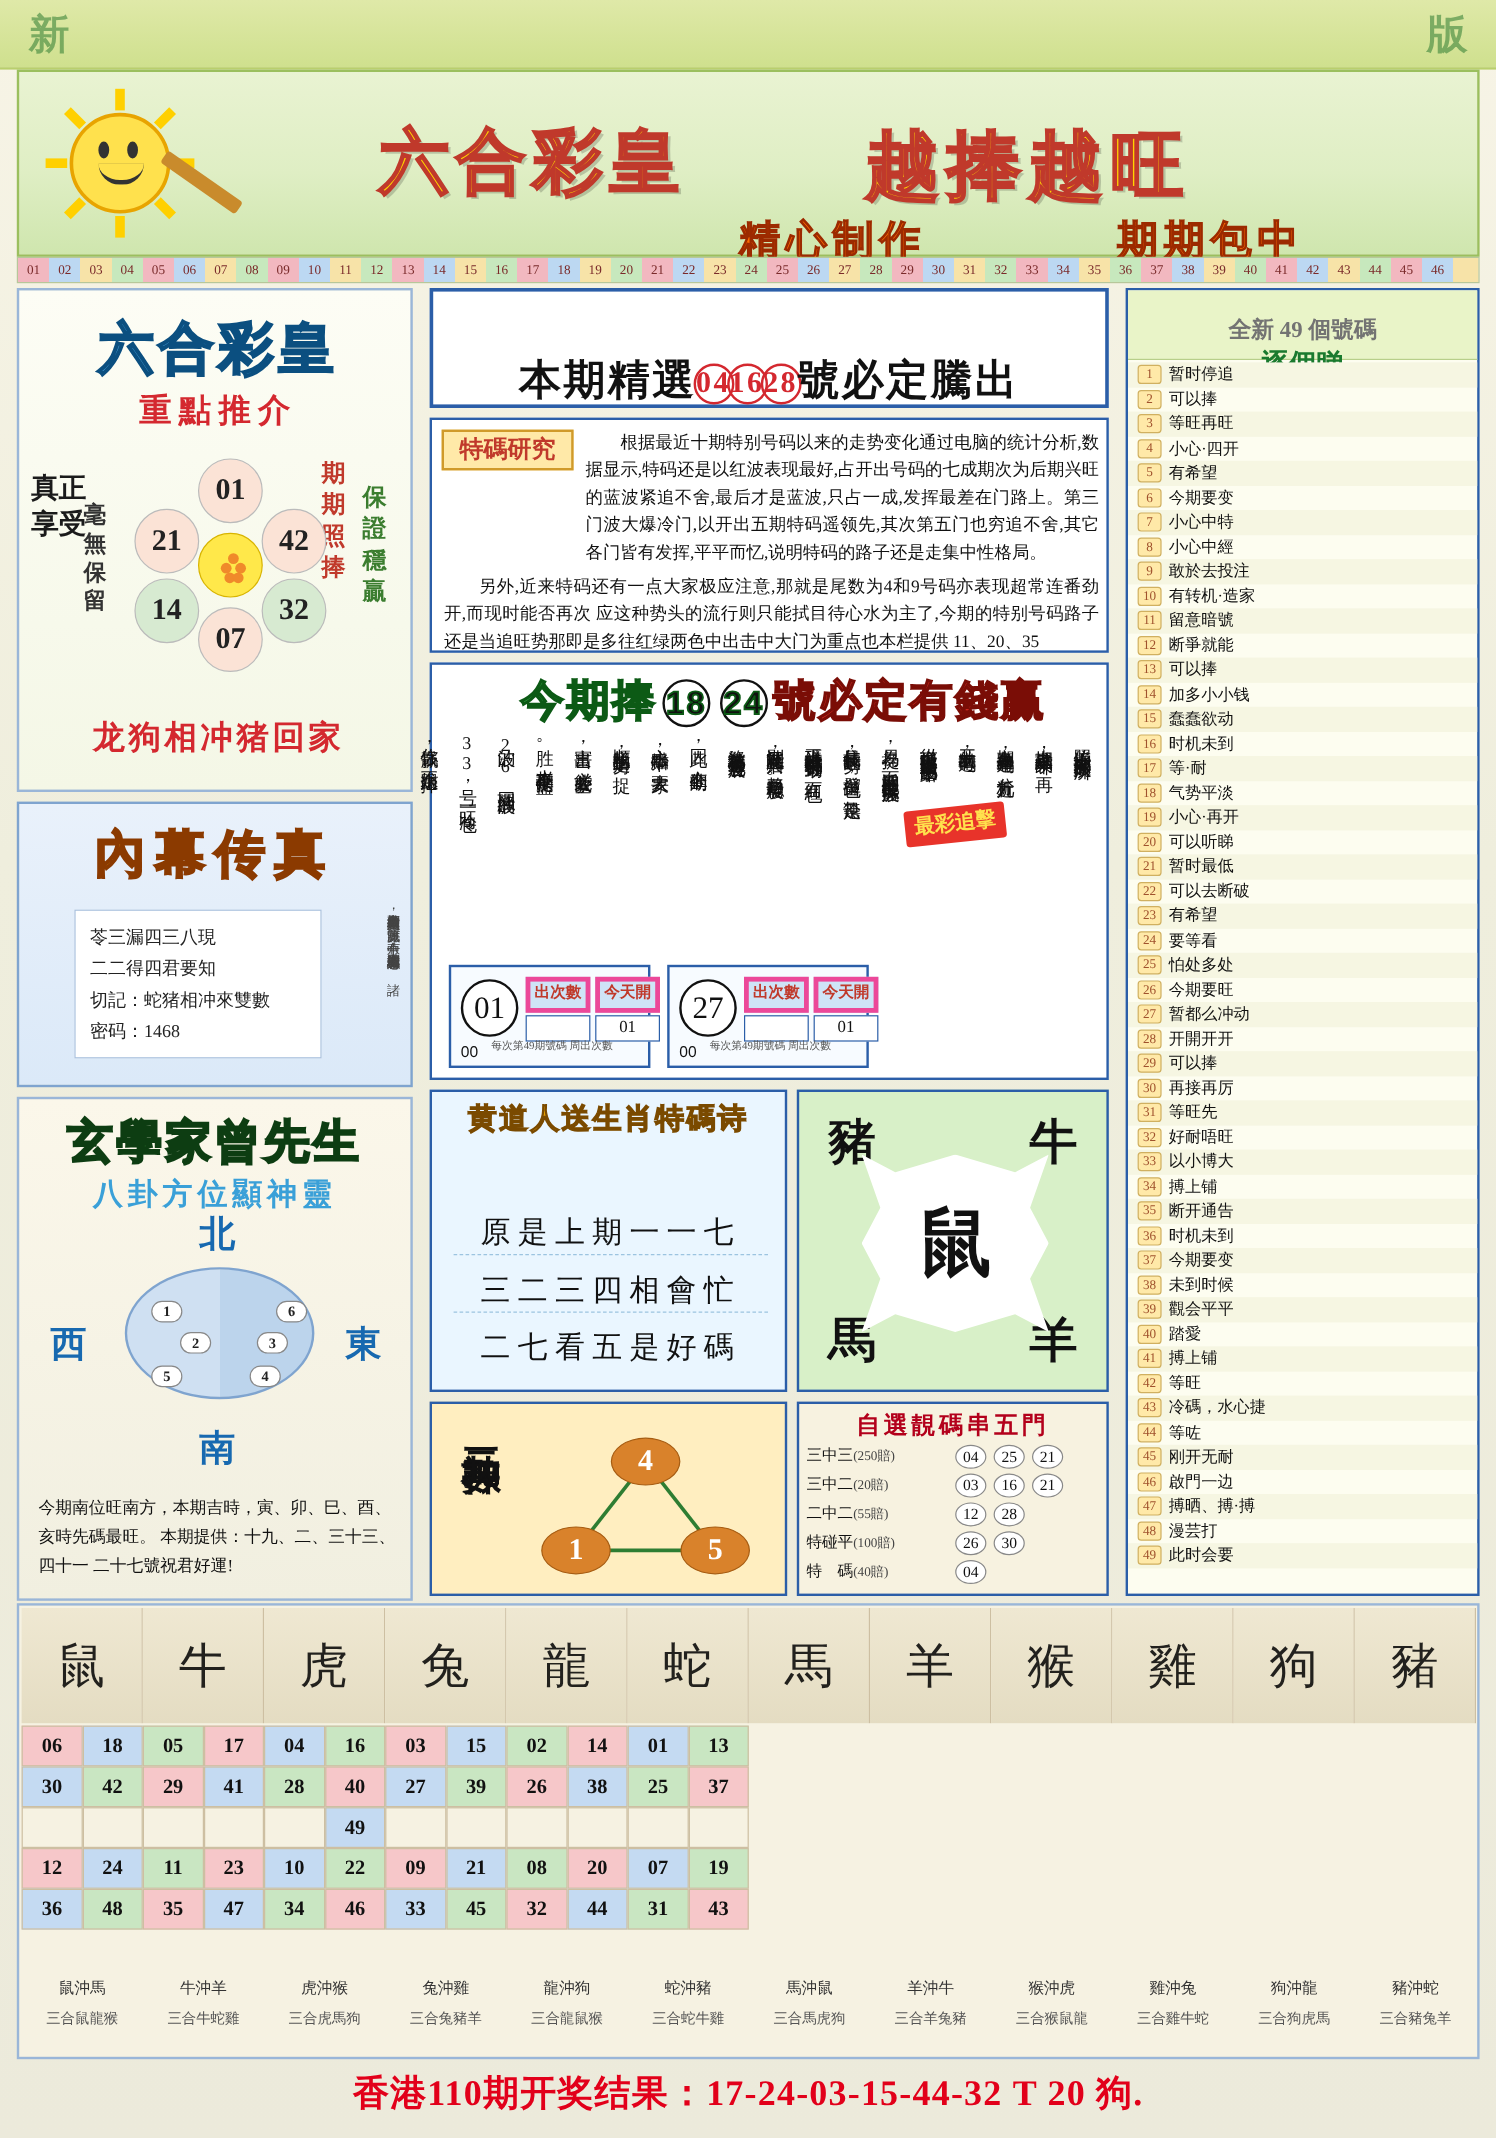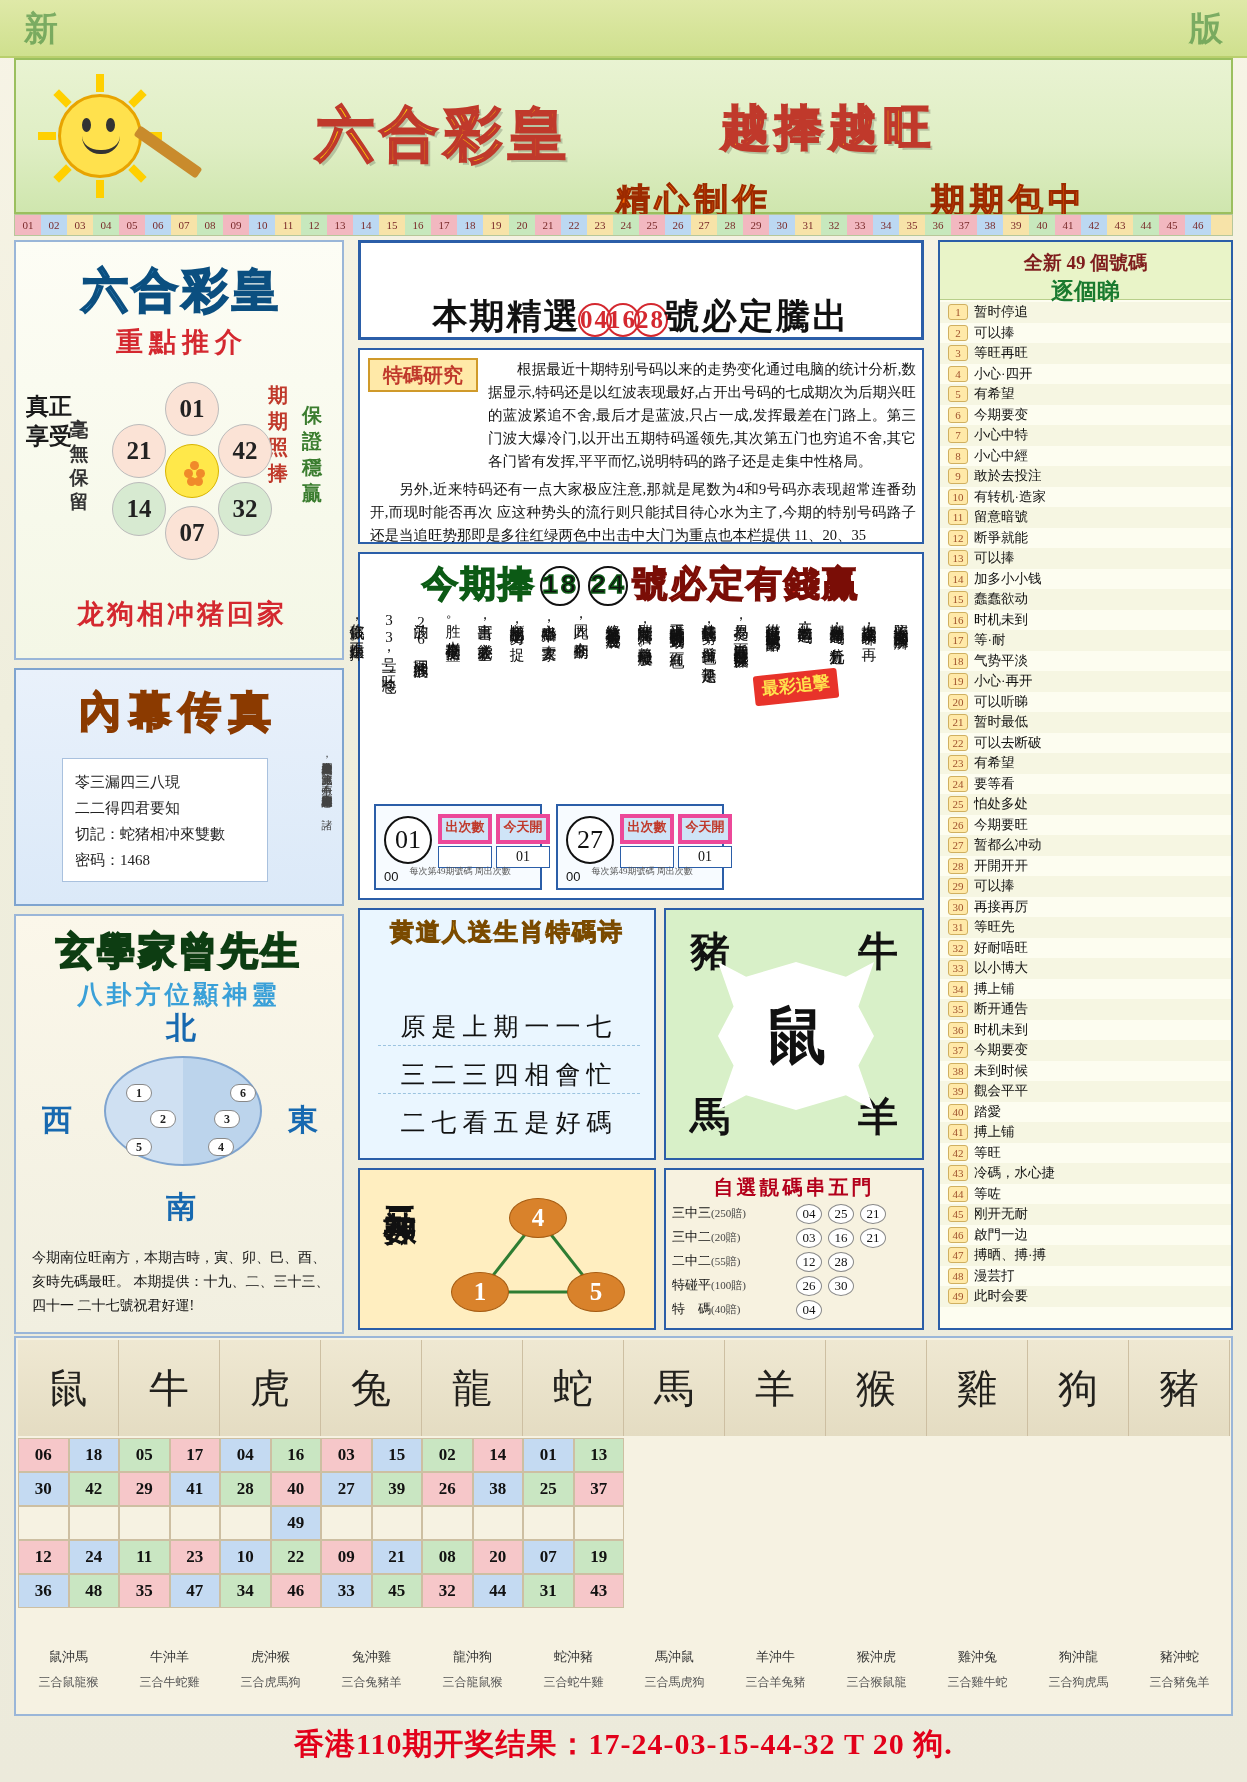--- a/index.html
+++ b/index.html
@@ -60,21 +60,21 @@
   }
   .mast-title {
     position:absolute; left:300px; top:78px;
     font-size:58px; font-weight:bold; font-family:"Liberation Serif", serif;
     color:#ffd400; -webkit-text-stroke:2px #c0392b;
     letter-spacing:6px; text-shadow:3px 3px 0 rgba(0,0,0,.18);
     transform:translateY(-42px);
   }
   .mast-title2 {
     position:absolute; left:705px; top:36px;
-    font-size:48px; font-weight:bold; font-family:"Liberation Serif", serif;
+    font-size:62px; font-weight:bold; font-family:"Liberation Serif", serif;
     color:#ffd400; -webkit-text-stroke:2px #c0392b;
     letter-spacing:6px; text-shadow:3px 3px 0 rgba(0,0,0,.18);
   }
   .mast-sub1 {
     position:absolute; left:600px; top:118px; font-size:34px; font-weight:bold;
     font-family:"Liberation Serif", serif; color:#ff6a00;
     -webkit-text-stroke:1px #9c2a00; letter-spacing:5px;
   }
   .mast-sub2 {
     position:absolute; left:915px; top:118px; font-size:34px; font-weight:bold;
@@ -252,22 +252,22 @@
     position:absolute; left:128px; top:8px; width:428px;
     font-size:14.5px; line-height:23px; color:#111; text-align:justify;
     font-family:"Liberation Serif", serif; text-indent:2em;
   }
 
   .p-c3 {
     left:358px; top:552px; width:566px; height:348px;
     border:2px solid #2b5ea8; background:#fff;
   }
   .c3-title {
-    position:absolute; left:0; top:6px; width:100%; text-align:center;
-    font-size:36px; font-weight:bold; font-family:Liberation Mono, monospace;
+    position:absolute; left:12px; top:6px; width:100%; text-align:center;
+    font-size:36px; font-weight:bold; font-family:Liberation Sans, sans-serif;
     color:#2e9b3c; -webkit-text-stroke:1.5px #0c5a15; letter-spacing:2px;
   }
   .c3-title .hl { color:#e8332a; -webkit-text-stroke:1.5px #7a0d06; }
   .c3-b {
     display:inline-block; width:40px; height:40px; line-height:36px;
     border:2px solid #111; border-radius:50%; background:#fff;
     color:#111; font-size:27px; text-align:center; vertical-align:middle;
     margin:0 4px;
   }
   .c3-vtext {
@@ -386,21 +386,21 @@
 
   
   .p-right {
     left:938px; top:240px; width:295px; height:1090px;
     border:2px solid #2b5ea8; background:#fdfdf0;
   }
   .r-head {
     position:absolute; left:0; top:0; width:100%; height:58px;
     background:#e9f4c8; border-bottom:1px solid #b8cf8a; text-align:center;
   }
-  .r-head .l1 { font-size:19px; font-weight:bold; color:#7f1d1d; padding-top:8px; font-family:"Liberation Serif", serif;}
+  .r-head .l1 { font-size:19px; font-weight:bold; color:#737373; padding-top:20px; font-family:"Liberation Serif", serif;}
   .r-head .l2 { font-size:23px; font-weight:bold; color:#1a7a2e; font-family:"Liberation Serif", serif;}
   .r-list { position:absolute; left:0; top:60px; width:100%; }
   .r-item {
     height:20.5px; display:flex; align-items:center; padding-left:8px;
     font-size:13.5px; color:#111; font-family:"Liberation Serif", serif;
   }
   .r-item .idx {
     display:inline-block; width:20px; height:16px; margin-right:6px;
     border-radius:3px; background:#ffe9a8; border:1px solid #d0b060;
     font-size:11px; text-align:center; line-height:14px; color:#a0522d;

